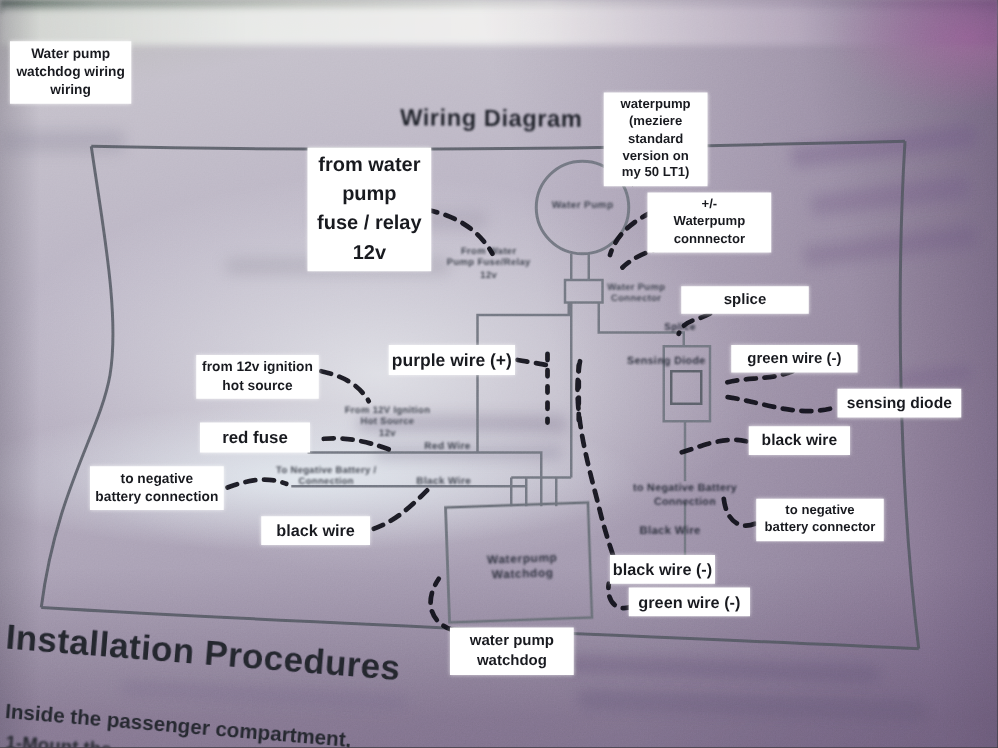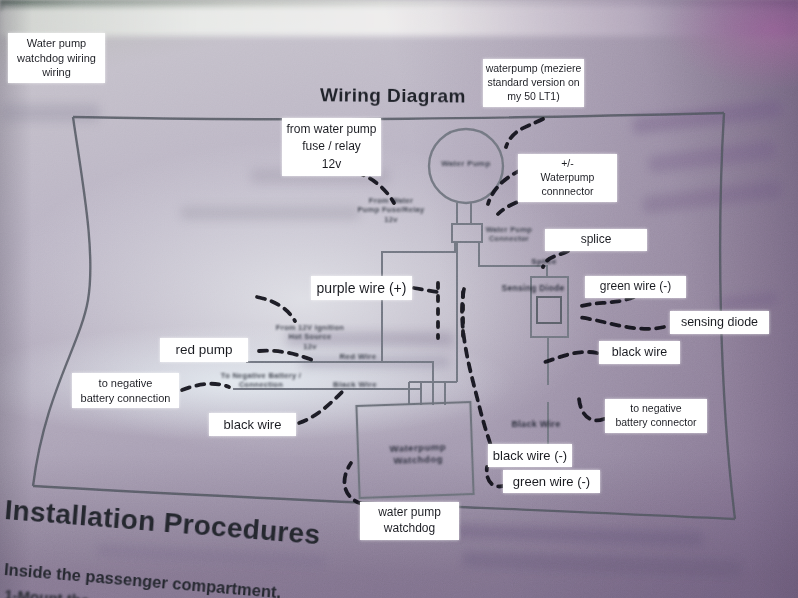--- a/index.html
+++ b/index.html
@@ -27,21 +27,21 @@
   .bg-left{left:0;top:0;width:798px;height:598px;
     background:linear-gradient(90deg,rgba(80,75,90,.3),rgba(80,75,90,0) 4%);}
   .smudge{filter:blur(5px);border-radius:6px;}
   
   .pr{position:absolute;color:#363c44;font-weight:bold;text-align:center;
       letter-spacing:.3px;filter:blur(1px);line-height:1.25;}
   .pr.dark{color:#262b33;filter:blur(.8px);}
   .title{position:absolute;left:320px;top:85px;width:170px;font-size:19px;font-weight:bold;
       color:#1d2026;letter-spacing:.4px;filter:blur(.7px);transform:rotate(.5deg);}
   
-  .co{position:absolute;background:#fff;color:#16181c;font-weight:normal;text-align:center;
+  .co{position:absolute;background:#fff;color:#16181c;font-weight:bold;text-align:center;
       padding:3px 2px;line-height:1.32;filter:blur(.25px);box-shadow:0 0 3px rgba(255,255,255,.7);}
   
   .h-big{position:absolute;left:6px;top:494px;width:380px;font-size:28px;font-weight:bold;
       color:#22252b;transform:rotate(4.6deg);transform-origin:left top;filter:blur(.5px);letter-spacing:.3px;}
   .h-mid{position:absolute;left:5px;top:560px;width:360px;font-size:16.5px;font-weight:bold;
       color:#23262c;transform:rotate(4.8deg);transform-origin:left top;filter:blur(.6px);}
   .h-cut{position:absolute;left:5px;top:586px;width:300px;font-size:15px;font-weight:bold;
       color:#23262c;transform:rotate(4deg);transform-origin:left top;filter:blur(.9px);}
   svg.layer{position:absolute;left:0;top:0;}
   .grain{position:absolute;left:0;top:0;mix-blend-mode:overlay;pointer-events:none;}
@@ -127,20 +127,24 @@
     <div>From 12V Ignition</div>
       <div>Hot Source</div>
       <div>12v</div>
   </div>
   <div class="pr" style="left:334px;top:352px;width:48px;font-size:8px;">Red Wire</div>
   <div class="pr" style="left:220px;top:371px;width:82px;font-size:7.5px;">
     <div>To Negative Battery /</div>
       <div>Connection</div>
   </div>
   <div class="pr" style="left:330px;top:380px;width:50px;font-size:8px;">Black Wire</div>
+  <div class="pr dark" style="left:492px;top:385px;width:112px;font-size:8.5px;">
+    <div>to Negative Battery</div>
+      <div>Connection</div>
+  </div>
   <div class="pr dark" style="left:506px;top:419px;width:60px;font-size:9px;">Black Wire</div>
   <div class="pr dark" style="left:368px;top:442px;width:100px;font-size:9.5px;transform:rotate(-2deg);letter-spacing:.5px;">Waterpump Watchdog</div>
 
   <div class="title">Wiring Diagram</div>
 
   <svg class="layer" width="798" height="598">
     <g stroke="#0f1013" stroke-width="3.8" fill="none" stroke-linecap="round" stroke-dasharray="8 7" opacity="0.92" filter="url(#soft)">
       <path d="M342,168 C362,172 382,182 394,203"></path>
       <path d="M543,119 C524,128 512,130 506,147"></path>
       <path d="M521,170 C504,178 492,190 488,204"></path>
@@ -161,41 +165,45 @@
       <path d="M597,353 C578,349 561,357 545,362"></path>
       <path d="M604,419 C591,424 581,416 579,399"></path>
     </g>
   </svg>
 
   <div class="co" style="left:8px;top:33px;width:97px;font-size:11px;">
     <div>Water pump</div>
       <div>watchdog wiring</div>
       <div>wiring</div>
   </div>
-  <div class="co" style="left:246px;top:118px;width:99px;font-size:12px;line-height:1.45;margin-left:36px;">
+  <div class="co" style="left:246px;top:118px;width:99px;font-size:16px;line-height:1.45;">
     <div>from water pump</div>
       <div>fuse / relay</div>
       <div>12v</div>
   </div>
-  <div class="co" style="left:483px;top:59px;width:101px;font-size:10.5px;">
+  <div class="co" style="left:483px;top:74px;width:83px;font-size:10.5px;">
     <div>waterpump (meziere</div>
       <div>standard version on</div>
       <div>my 50 LT1)</div>
   </div>
   <div class="co" style="left:518px;top:154px;width:99px;font-size:10.5px;">
     <div>+/-</div>
       <div>Waterpump</div>
       <div>connnector</div>
   </div>
   <div class="co" style="left:545px;top:229px;width:102px;font-size:12px;">splice</div>
   <div class="co" style="left:311px;top:276px;width:101px;font-size:14px;">purple wire (+)</div>
   <div class="co" style="left:585px;top:276px;width:101px;font-size:12px;">green wire (-)</div>
   <div class="co" style="left:670px;top:311px;width:99px;font-size:12.5px;">sensing diode</div>
   <div class="co" style="left:599px;top:341px;width:81px;font-size:12.5px;">black wire</div>
-  <div class="co" style="left:160px;top:338px;width:88px;font-size:13.5px;">red pump</div>
+  <div class="co" style="left:157px;top:284px;width:98px;font-size:11px;">
+    <div>from 12v ignition</div>
+      <div>hot source</div>
+  </div>
+  <div class="co" style="left:160px;top:338px;width:88px;font-size:13.5px;">red fuse</div>
   <div class="co" style="left:72px;top:373px;width:107px;font-size:11px;">
     <div>to negative</div>
       <div>battery connection</div>
   </div>
   <div class="co" style="left:209px;top:413px;width:87px;font-size:13px;">black wire</div>
   <div class="co" style="left:360px;top:502px;width:99px;font-size:12px;">
     <div>water pump</div>
       <div>watchdog</div>
   </div>
   <div class="co" style="left:488px;top:444px;width:84px;font-size:13px;">black wire (-)</div>

